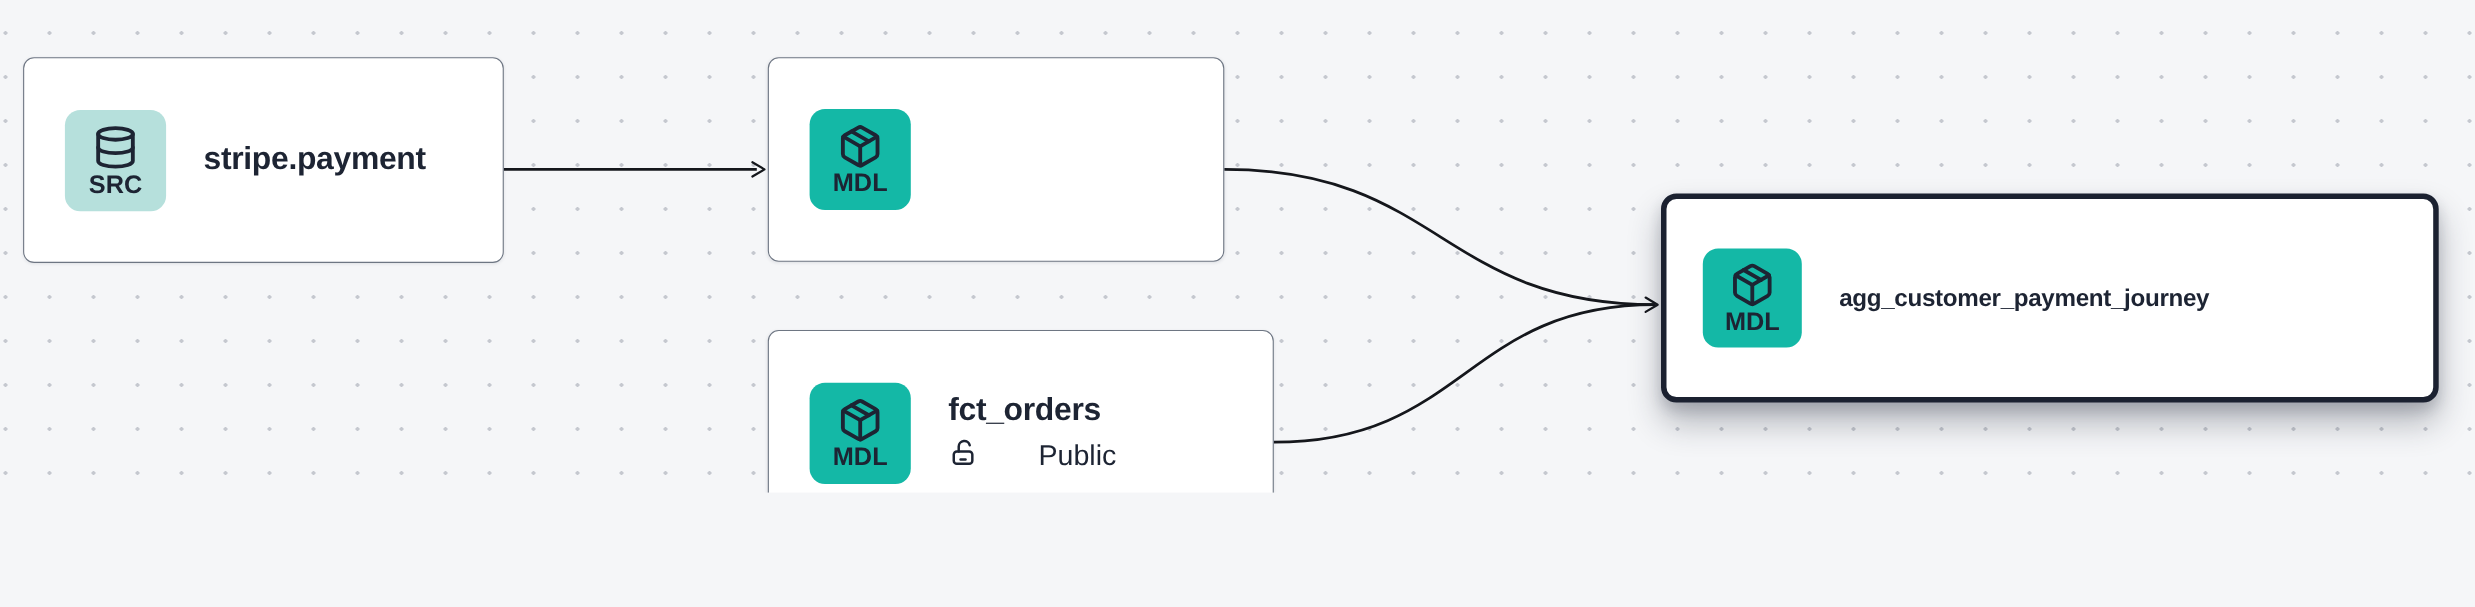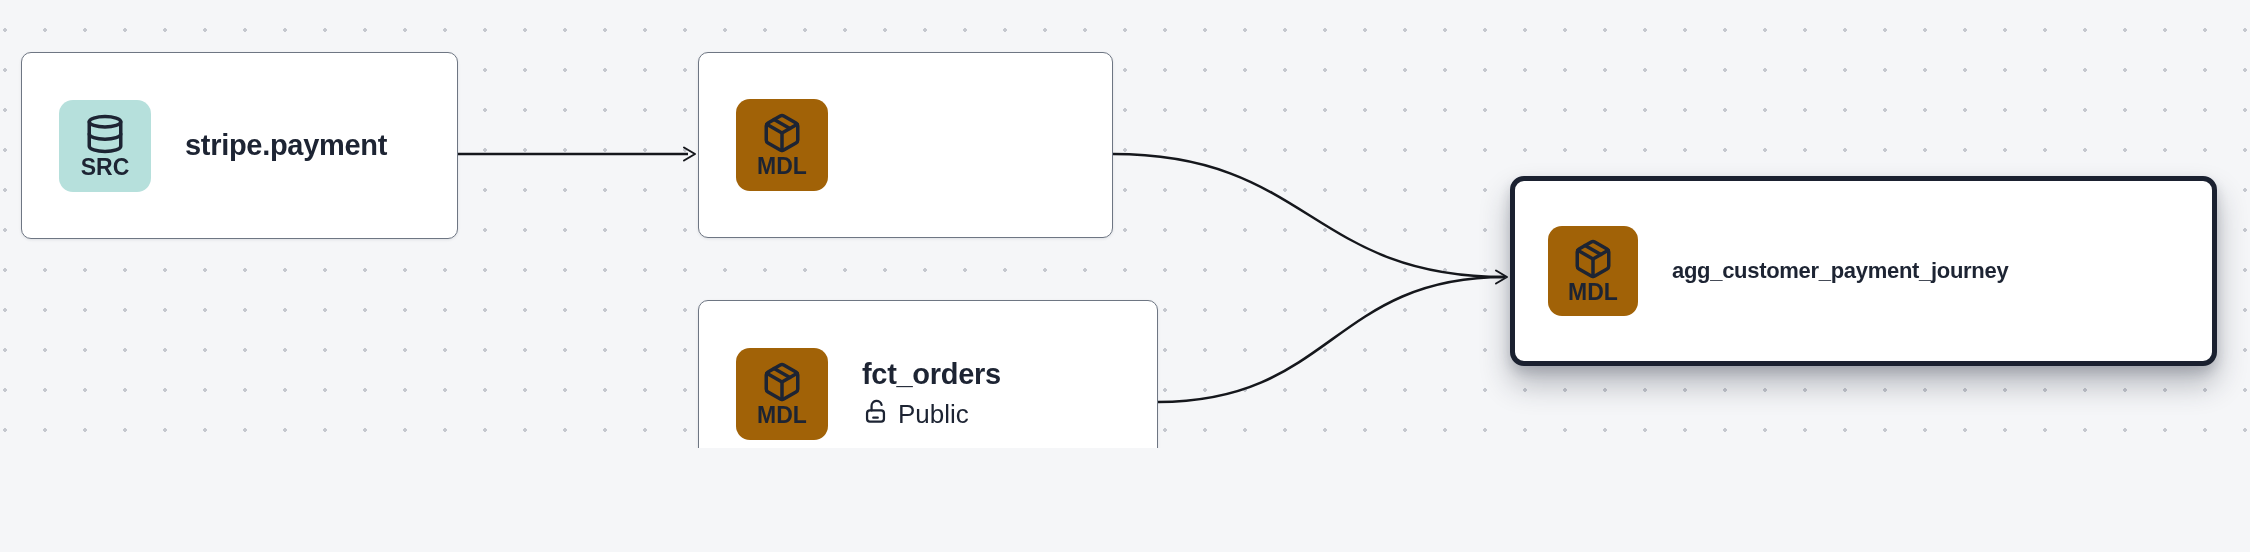--- a/index.html
+++ b/index.html
@@ -31,28 +31,28 @@
   .node-stripe{left:21px;top:52px;width:437px;height:187px;padding-left:37px;}
   .node-stg{left:698px;top:52px;width:415px;height:186px;padding-left:37px;}
   .node-fct{left:698px;top:300px;width:460px;height:187px;padding-left:37px;}
   .node-agg{left:1510px;top:176px;width:707px;height:190px;padding-left:33px;}
   .badge{
     width:92px;height:92px;border-radius:14px;flex:0 0 auto;
     display:flex;flex-direction:column;align-items:center;justify-content:center;
   }
   .node-agg .badge{width:90px;height:90px;}
   .badge-src{background:#b6e0dc;}
-  .badge-mdl{background:#a16207;}
+  .badge-mdl{background:#14b8a6;}
   .badge svg{display:block;}
   .badge-abbr{font-size:23px;font-weight:700;letter-spacing:0;margin-top:1px;line-height:1;}
   .node-label{font-size:29px;font-weight:700;letter-spacing:-0.3px;line-height:1.15;white-space:nowrap;}
   .node-agg .node-label{font-size:22px;}
   .label-col{display:flex;flex-direction:column;}
   .sub-row{display:flex;align-items:center;gap:9px;margin-top:7px;}
-  .sub-label{font-size:26px;font-weight:400;line-height:1;}
+  .sub-label{font-size:26px;font-weight:400;line-height:1;margin-left:46px;}
 </style>
 </head>
 <body>
 
 <div class="canvas">
 
   <svg class="edges" width="2250" height="552" viewBox="0 0 2250 552">
     <path d="M458 154 H688"></path>
     <polyline points="684,147.5 695,154 684,160.5"></polyline>
     <path d="M1113 154 C1310 154 1310 277 1505 277"></path>

